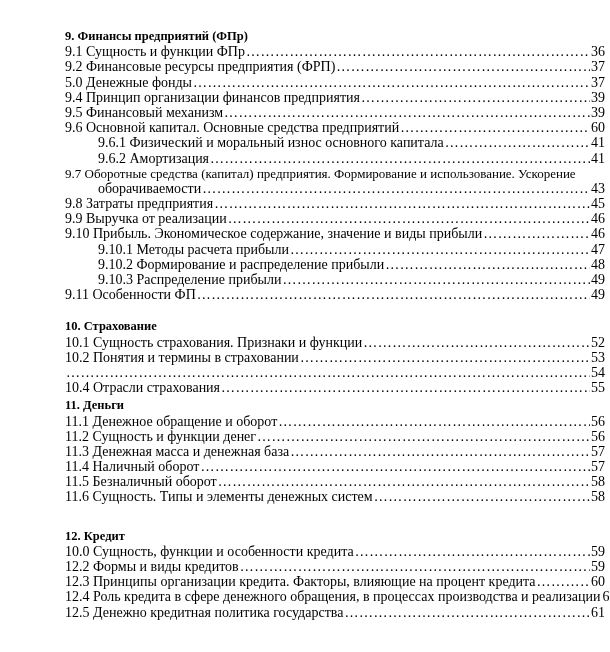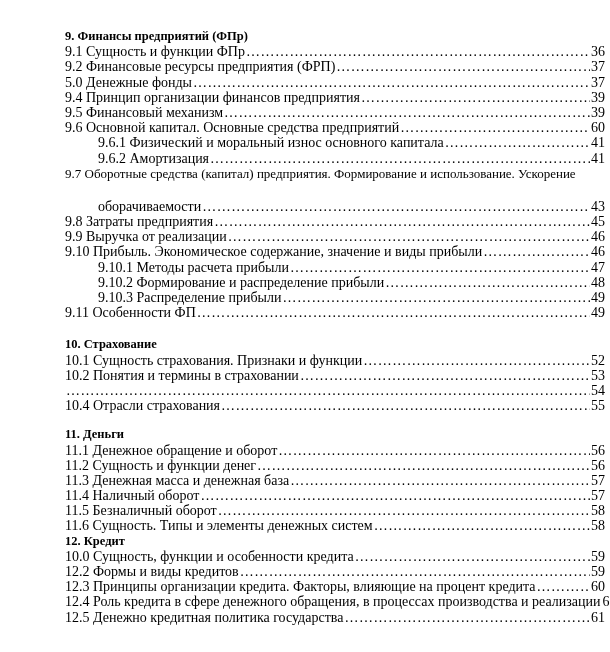--- a/index.html
+++ b/index.html
@@ -1,31 +1,31 @@
 <!DOCTYPE html>
 <html><head>
 <meta charset="utf-8">
 <style>
   html, body { margin: 0; padding: 0; background: #ffffff; }
   body { width: 610px; height: 652px; position: relative; overflow: hidden;
          font-family: "Liberation Serif", "DejaVu Serif", serif; color: #000; }
   .page { position: absolute; left: 65px; top: 29px; width: 540px; }
   .section { margin-bottom: 17px; }
-  .section.s10 { margin-bottom: 14px; }
-  .section.s11 { margin-bottom: 0; }
+  .section.s10 { margin-bottom: 3px; }
+  .section.s11 { margin-bottom: 24px; }
   .heading { font-weight: bold; font-size: 12.5px; line-height: 15.2px; height: 15.2px; white-space: nowrap; }
   .row { display: flex; align-items: baseline; font-size: 14px; line-height: 15.2px; height: 15.2px; white-space: nowrap; }
   .row.lvl2 { padding-left: 33px; }
   .row .title { flex: 0 0 auto; }
   .row .leader { flex: 1 1 auto; overflow: hidden; white-space: nowrap; color: #000;
                  letter-spacing: 0.5px; margin: 0 1px; }
   .row .leader::before { content: "……………………………………………………………………………………………………………………………………………………………………………………………………………"; }
   .row .page-num { flex: 0 0 auto; text-align: right; }
   .wrap-first { font-size: 13px; line-height: 15.2px; height: 15.2px; white-space: nowrap; }
-  .row.cont { padding-left: 33px; margin-top: 18px; }
+  .row.cont { padding-left: 33px; }
 </style>
 </head>
 <body>
 
 <div class="page">
 
   <div class="section">
     <div class="heading">9. Финансы предприятий (ФПр)</div>
     <div class="row">
         <span class="title">9.1 Сущность и функции ФПр</span>

